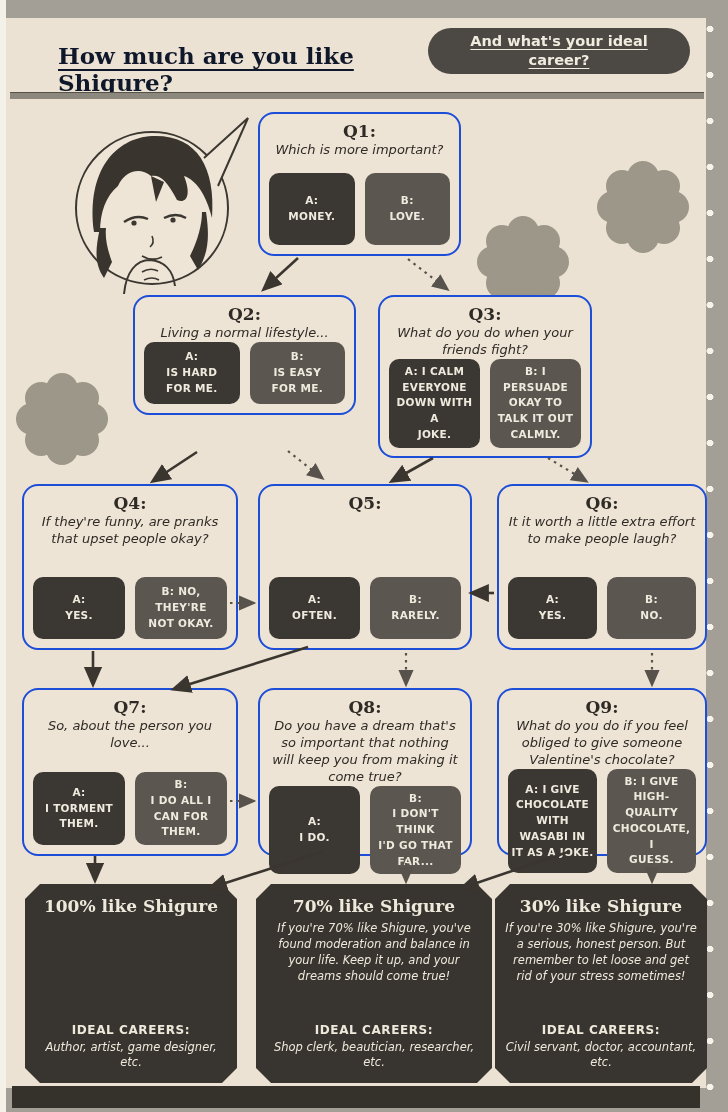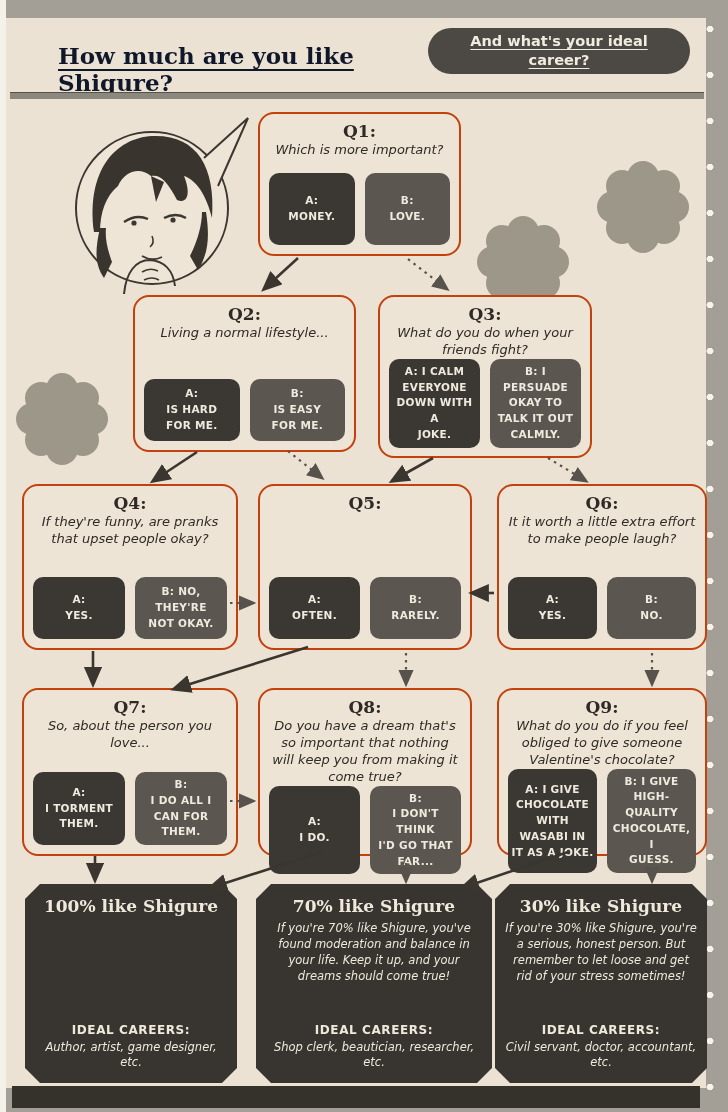--- a/index.html
+++ b/index.html
@@ -14,21 +14,21 @@
 
   .title{position:absolute;left:58px;top:34px;width:360px;
          font-family:"DejaVu Serif",serif;font-weight:bold;font-size:23px;color:#0f172a;
          text-decoration:underline;text-underline-offset:5px;text-decoration-thickness:2px;margin-top:8px;}
   .badge{position:absolute;left:428px;top:28px;width:262px;height:46px;background:#4c4843;
          border-radius:24px;display:flex;align-items:center;justify-content:center;text-align:center;
          color:#f1ece0;font-weight:bold;font-size:14.5px;line-height:1.3;padding:2px 14px;box-sizing:border-box;
          text-decoration:underline;text-underline-offset:3px;}
   .rule{position:absolute;left:10px;top:92px;width:694px;height:6px;background:#8d887d;border-top:1px solid #55524a;}
 
-  .qbox{position:absolute;border:2px solid #c2410c;border-radius:16px;background:#eee4d5;
+  .qbox{position:absolute;border:2px solid #1d4ed8;border-radius:16px;background:#eee4d5;
         display:flex;flex-direction:column;padding:7px 9px 9px;box-sizing:border-box;z-index:2;}
   .qtitle{text-align:center;font-family:"DejaVu Serif",serif;font-weight:bold;font-size:17px;color:#2e2a25;}
   .qtext{text-align:center;font-style:italic;font-size:13px;line-height:1.3;color:#2e2a25;margin-top:1px;}
   .answers{display:flex;gap:10px;margin-top:auto;}
   .btn{flex:1;border-radius:10px;color:#efeade;font-weight:bold;font-size:10.5px;line-height:1.5;
        text-align:center;display:flex;align-items:center;justify-content:center;white-space:pre-line;
        padding:5px 3px;letter-spacing:0.3px;min-height:62px;box-sizing:border-box;}
   .tallbtn .btn{min-height:72px;}
   .btn.a{background:#3b3733;}
   .btn.b{background:#5b5650;}
@@ -114,21 +114,21 @@
   <div class="qtitle">Q1:</div>
   <div class="qtext">Which is more important?</div>
   <div class="answers">
     <div class="btn a">A:
 MONEY.</div>
     <div class="btn b">B:
 LOVE.</div>
   </div>
 </div>
 
-<div class="qbox" style="left:133px;top:295px;width:223px;height:157px">
+<div class="qbox" style="left:133px;top:295px;width:223px;height:120px">
   <div class="qtitle">Q2:</div>
   <div class="qtext">Living a normal lifestyle...</div>
   <div class="answers">
     <div class="btn a">A:
 IS HARD
 FOR ME.</div>
     <div class="btn b">B:
 IS EASY
 FOR ME.</div>
   </div>

